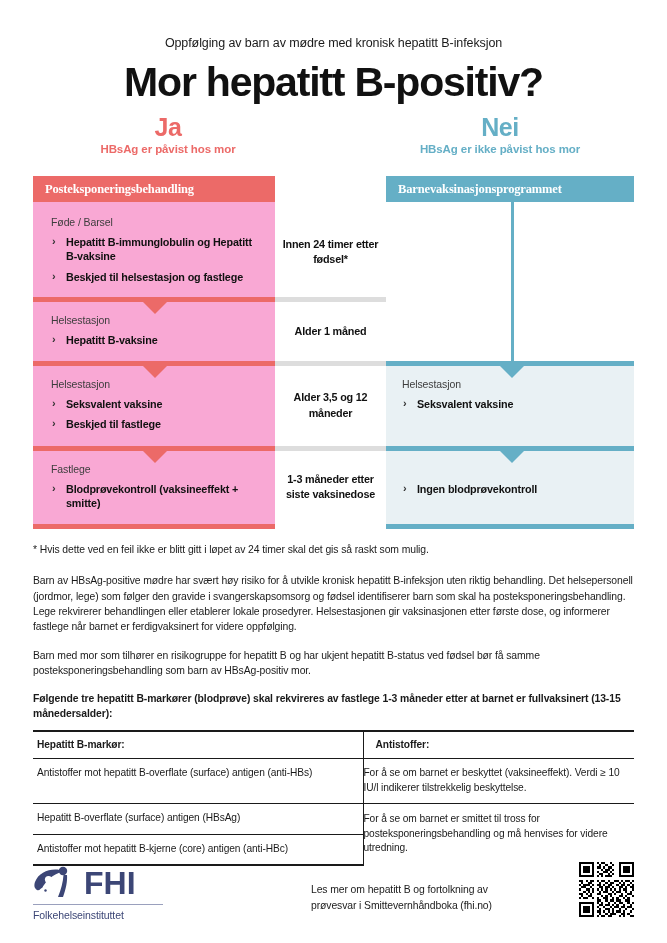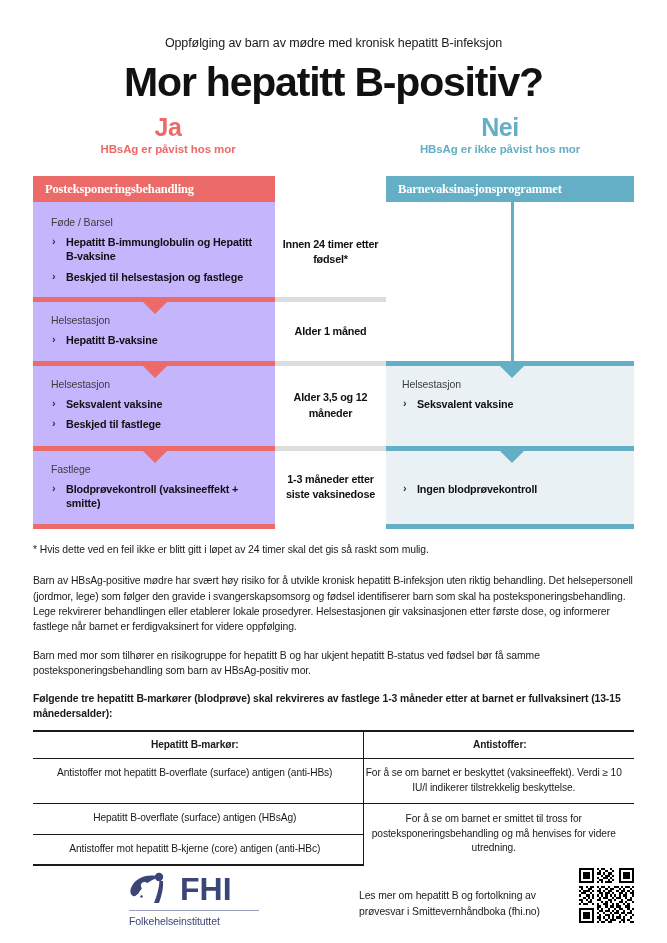--- a/index.html
+++ b/index.html
@@ -84,21 +84,21 @@
   .colhead.gap  { width: 111px; background: transparent; }
   .colhead.blue { width: 248px; background: #65AFC6; }
 
   
   .row { display: flex; position: relative; }
   .cell { position: relative; }
   .cell.left  { width: 242px; }
   .cell.mid   { width: 111px; background: #ffffff; }
   .cell.right { width: 248px; }
 
-  .cell.left.filled  { background: #c4b5fd; }
+  .cell.left.filled  { background: #f9a8d4; }
   .cell.right.filled { background: #E9F1F4; }
   .cell.right.empty  { background: #ffffff; }
 
   .bar { height: 5px; width: 100%; }
   .bar.red  { background: #EC6A68; }
   .bar.blue { background: #65AFC6; }
   .bar.grey { background: #DDDDDD; }
   .bar.none { background: transparent; }
 
   .panel-body { padding: 9px 14px 13px 18px; min-height: 10px; }
@@ -186,21 +186,21 @@
 
   
   table.markers {
     width: 601px;
     margin: 0 33px;
     border-collapse: collapse;
     font-size: 10.2px;
     letter-spacing: -0.1px;
   }
   table.markers th, table.markers td {
-    text-align: center;
+    text-align: left;
     vertical-align: top;
     padding: 7px 10px 8px 4px;
     line-height: 1.42;
     color: #1a1a1a;
   }
   table.markers th {
     font-weight: bold;
     border-top: 2px solid #1a1a1a;
     border-bottom: 1.5px solid #1a1a1a;
     padding-top: 6px;
@@ -210,25 +210,25 @@
   table.markers th.colA { width: 330px; border-right: 1.5px solid #1a1a1a; }
   table.markers td.colB { padding-left: 0; }
   table.markers th.colB { padding-left: 12px; }
   table.markers tr.divider td { border-top: 1.5px solid #1a1a1a; }
   table.markers tr.lastrow td { border-bottom: 2px solid #1a1a1a; }
 
   
   .footer {
     position: absolute;
     left: 33px;
-    bottom: 16px;
+    bottom: 22px;
     width: 601px;
     display: flex;
     align-items: flex-start;
-    justify-content: flex-end;
+    justify-content: space-between;
   }
   .logo-wrap { display: flex; flex-direction: column; width: 230px; padding-top: 4px; }
   .logo-top { display: flex; align-items: center; gap: 7px; }
   .logo-text {
     font-size: 32px;
     font-weight: bold;
     color: #3C4676;
     letter-spacing: 0px;
     line-height: 1;
   }

